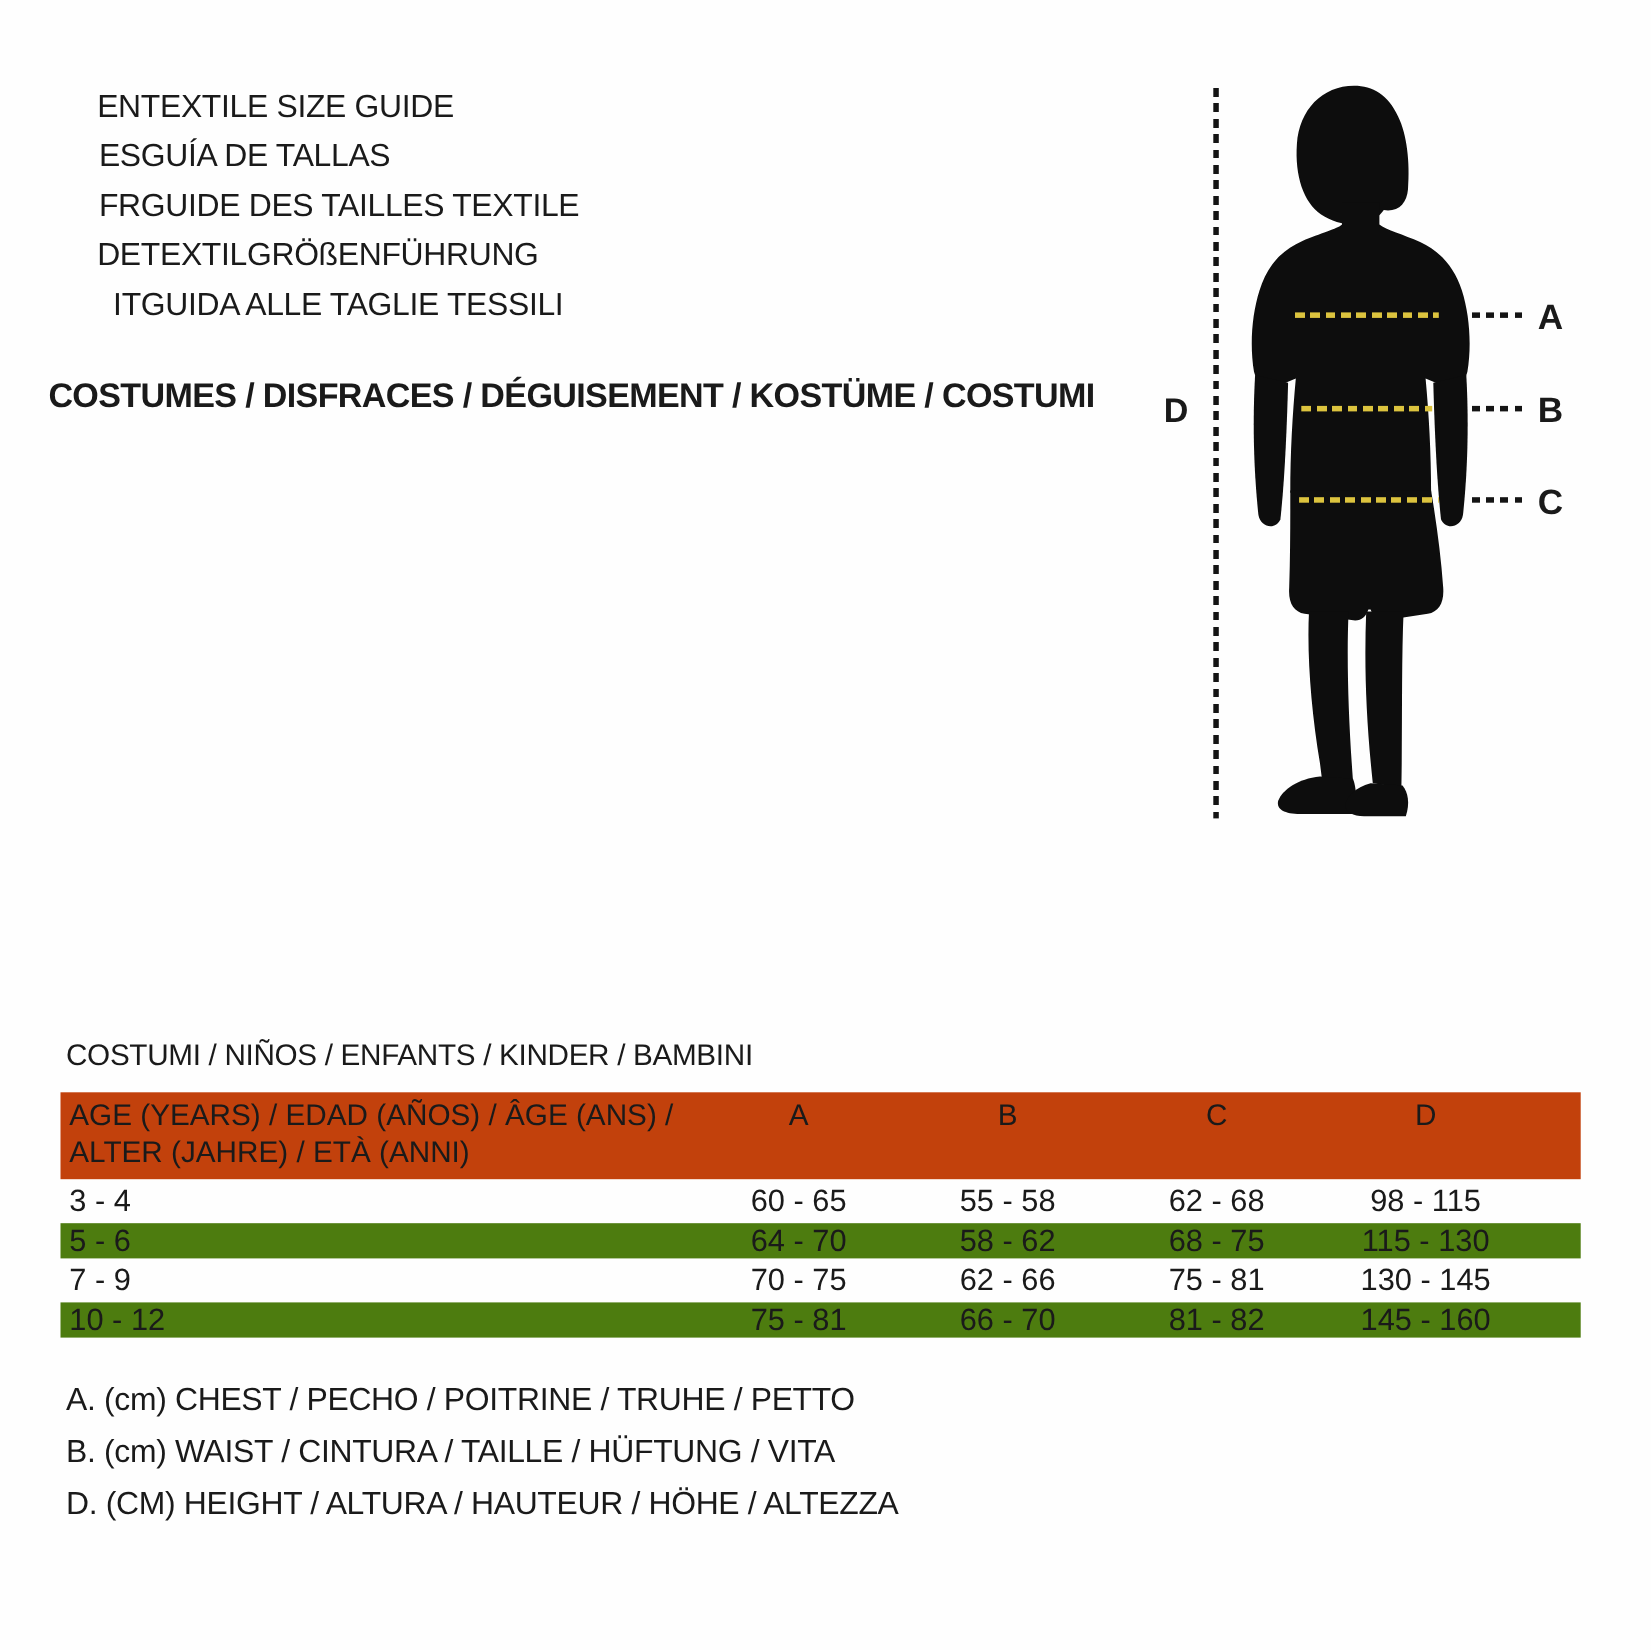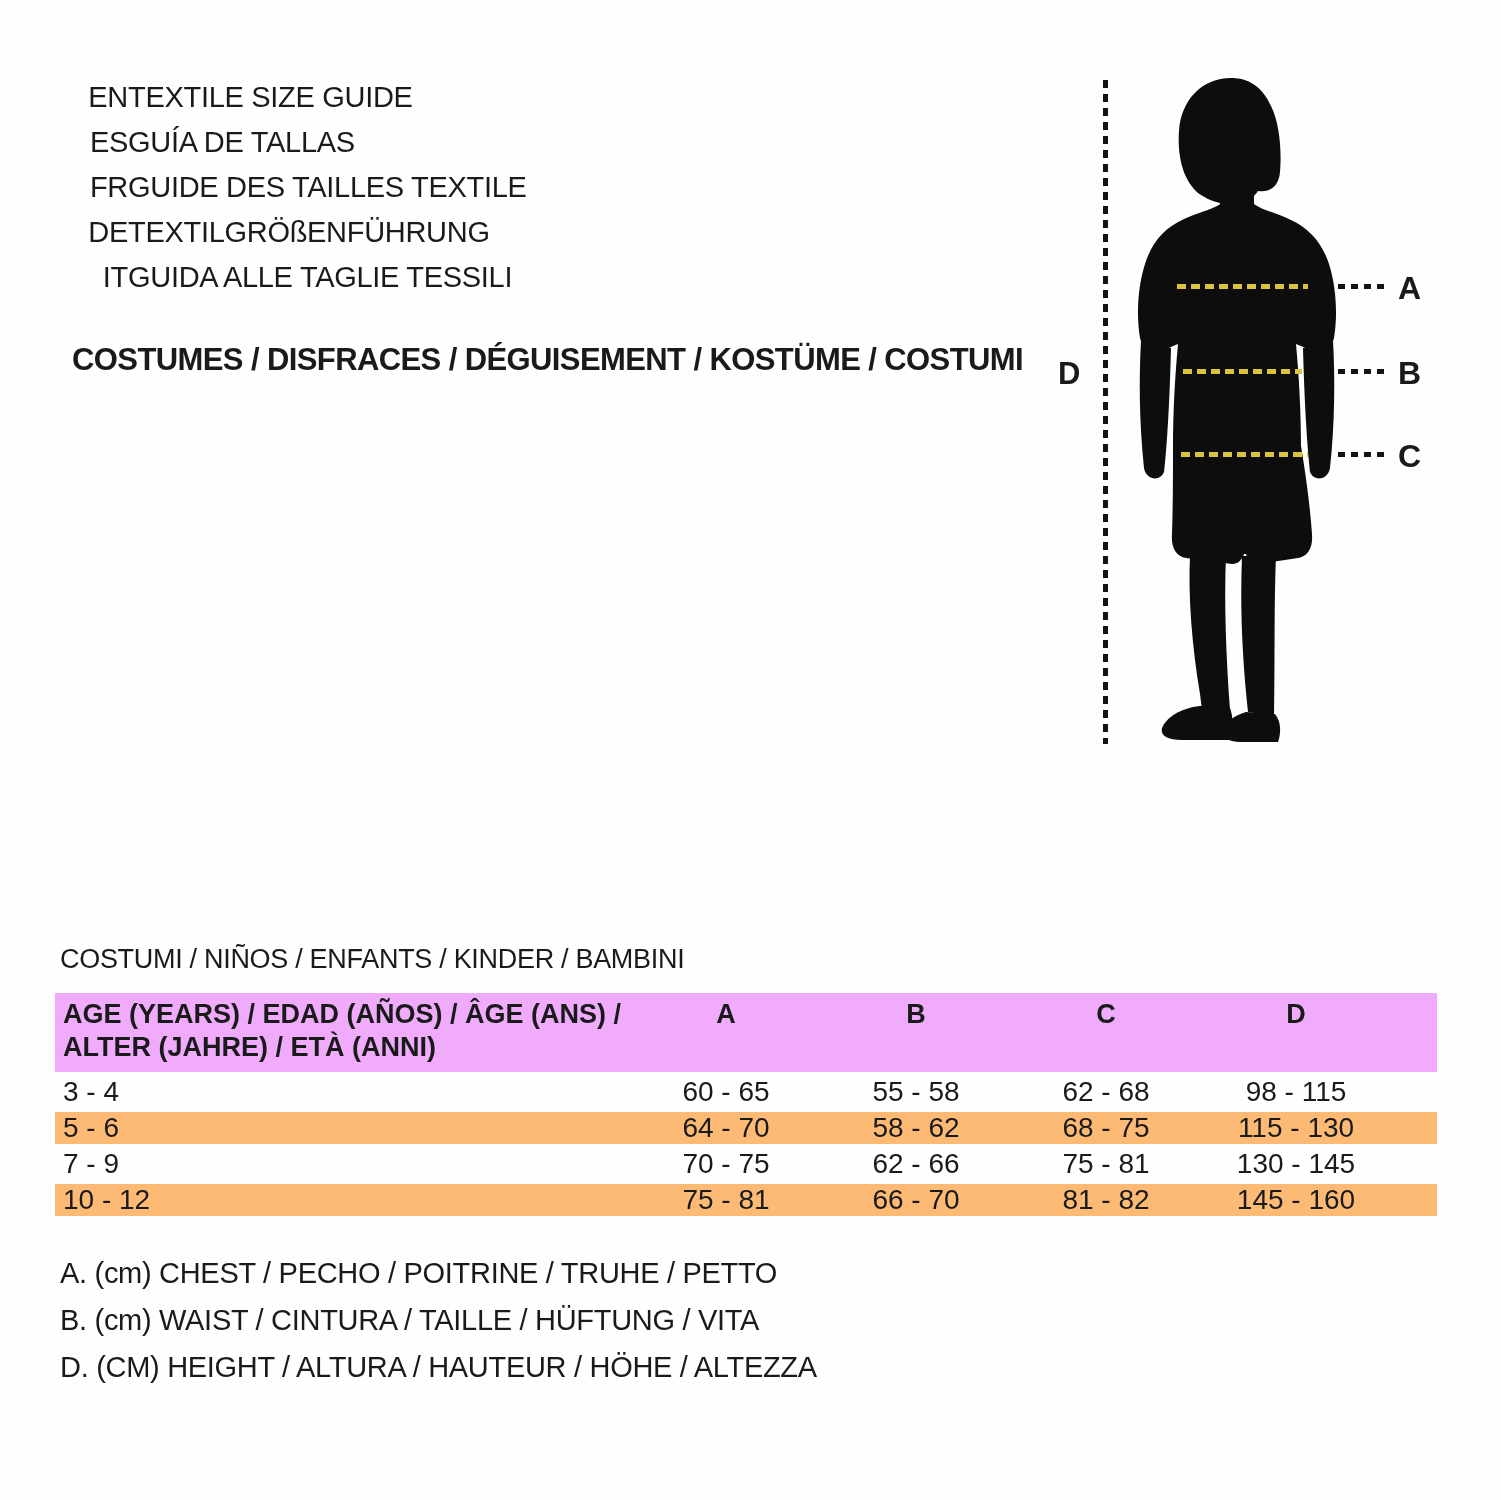--- a/index.html
+++ b/index.html
@@ -5,46 +5,46 @@
   html,body{margin:0;padding:0;background:#fff;}
   .canvas{
     position:relative;width:1501px;height:1500px;background:#fefefe;overflow:hidden;
     font-family:"Liberation Sans","DejaVu Sans",sans-serif;color:#1a1a1a;
   }
   
   .lang-list{position:absolute;left:60px;top:75px;font-size:29px;line-height:45px;letter-spacing:-0.3px;}
   .lang-row{display:flex;text-align:right;}
   .lang-code{width:68px;flex:0 0 68px;}
   
-  .category-title{position:absolute;left:72px;top:342px;font-size:31px;font-weight:700;letter-spacing:-0.6px;white-space:nowrap;}
+  .category-title{position:absolute;left:44px;top:342px;font-size:31px;font-weight:700;letter-spacing:-0.6px;white-space:nowrap;}
   
   .height-line{position:absolute;left:1103px;top:80px;width:5px;height:664px;
     background:repeating-linear-gradient(180deg,#141414 0 8px,transparent 8px 14px);}
   .d-label{position:absolute;left:1058px;top:356px;font-size:31px;font-weight:700;}
   .silhouette{position:absolute;left:1128px;top:76px;width:218px;height:668px;}
   .measure-dash{position:absolute;height:5px;
     background:repeating-linear-gradient(90deg,#dcc33e 0 9px,transparent 9px 14px);z-index:3;}
   .dash-a{left:1177px;top:284px;width:131px;}
   .dash-b{left:1183px;top:369px;width:119px;}
   .dash-c{left:1181px;top:452px;width:127px;}
   .leader-dots{position:absolute;height:5px;width:50px;left:1338px;
     background:repeating-linear-gradient(90deg,#141414 0 7px,transparent 7px 13px);}
   .lead-a{top:284px;}.lead-b{top:369px;}.lead-c{top:452px;}
   .measure-label{position:absolute;left:1398px;font-size:32px;font-weight:700;line-height:32px;}
   .lab-a{top:272px;}.lab-b{top:357px;}.lab-c{top:440px;}
   
   .table-title{position:absolute;left:60px;top:944px;font-size:27px;letter-spacing:-0.3px;}
   .size-table{position:absolute;left:55px;top:993px;width:1382px;font-size:27px;}
   .t-header{display:grid;grid-template-columns:576px 190px 190px 190px 190px 1fr;
-    background:#f0abfc;padding:5px 0 8px;font-weight:bold;}
+    background:#c2410c;padding:5px 0 8px;}
   .t-header .age-head{padding-left:8px;line-height:33px;}
   .t-header .col-head{text-align:center;line-height:33px;}
   .t-row{display:grid;grid-template-columns:576px 190px 190px 190px 190px 1fr;
     height:32px;line-height:32px;margin-top:4px;font-size:28px;}
-  .t-row.stripe{background:#fdba74;}
+  .t-row.stripe{background:#4d7c0f;}
   .t-row .age-cell{padding-left:8px;}
   .t-row .val-cell{text-align:center;}
   
   .legend{position:absolute;left:60px;top:1250px;font-size:29px;line-height:47px;letter-spacing:-0.3px;}
 </style>
 </head>
 <body>
 
 <div class="canvas">
 

